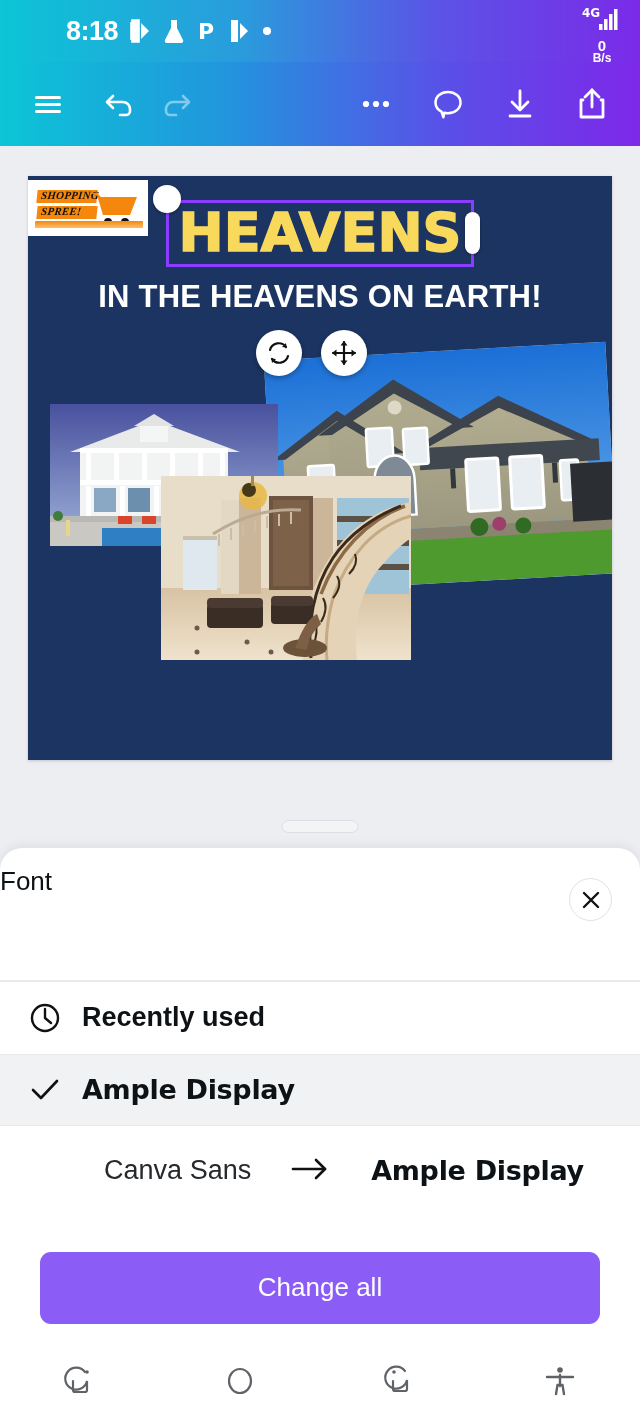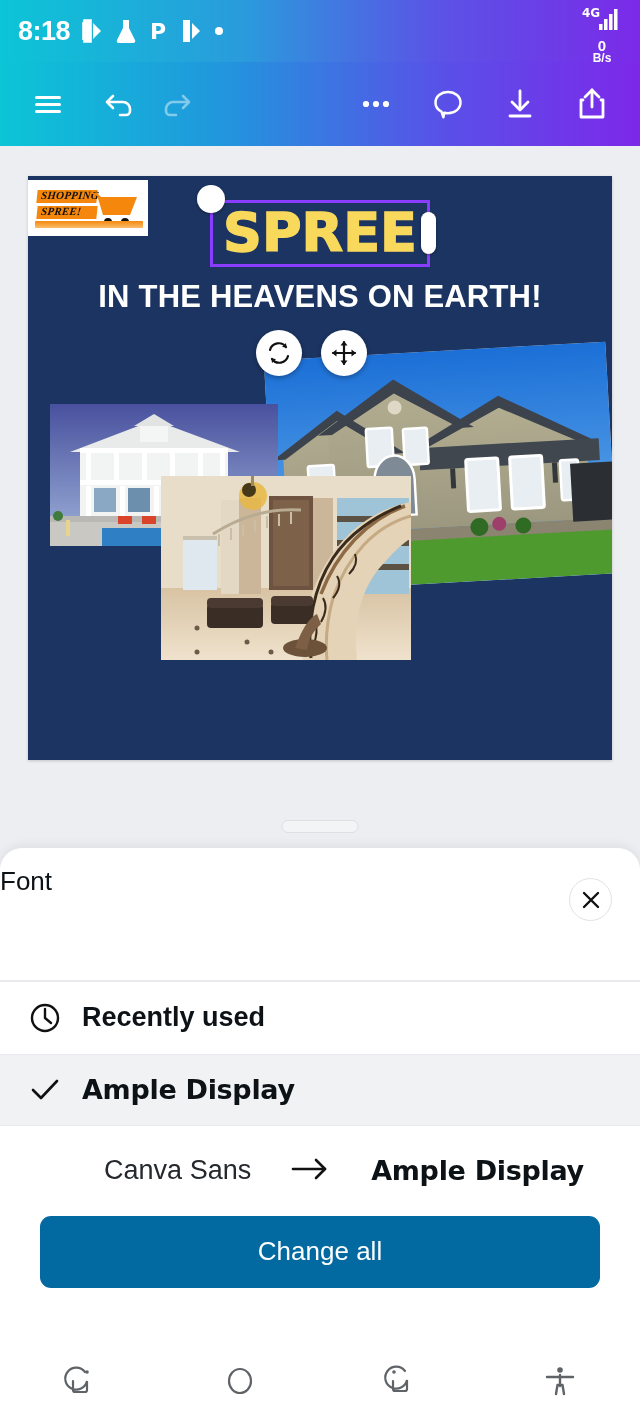--- a/index.html
+++ b/index.html
@@ -39,20 +39,21 @@
   .sb-left {
     display: flex;
     align-items: center;
     gap: 11px;
   }
   .sb-clock {
     font-size: 27px;
     font-weight: bold;
     letter-spacing: -0.5px;
     line-height: 1;
+    margin-left: 48px;
   }
   .sb-ico {
     display: inline-flex;
     align-items: center;
     justify-content: center;
   }
   .sb-right {
     display: flex;
     align-items: center;
     gap: 7px;
@@ -356,28 +357,29 @@
     letter-spacing: -0.3px;
   }
   .cta-wrap {
     padding: 0 40px;
   }
   .cta {
     width: 100%;
     height: 72px;
     border: none;
     border-radius: 11px;
-    background: #0369a1;
+    background: #8b5cf6;
     color: #ffffff;
     font-size: 26px;
     font-family: "Liberation Sans", sans-serif;
     display: flex;
     align-items: center;
     justify-content: center;
     box-sizing: border-box;
+    margin-top: 36px;
   }
 
   
   .navbar {
     position: absolute;
     left: 0; bottom: 0;
     width: 640px;
     height: 82px;
     background: #ffffff;
     display: flex;
@@ -539,21 +541,21 @@
             <path d="M14 9 H48 L42 24 H17 Z" fill="#F5880C"></path>
             <circle cx="21" cy="33" r="4" fill="#111"></circle>
             <circle cx="38" cy="33" r="4" fill="#111"></circle>
           </svg>
           <div class="logo-under"></div>
         </div>
       </div>
 
       <div class="title-wrap">
         <div class="sel-box">
-          <span class="living">SPREE</span>
+          <span class="living">HEAVENS</span>
           <span class="handle-circle"></span>
           <span class="handle-pill"></span>
         </div>
       </div>
 
       <div class="subtitle">IN THE HEAVENS ON EARTH!</div>
 
       <div class="photo ph-right">
         <svg width="342" height="232" viewBox="0 0 342 232" preserveAspectRatio="none">
           <defs>

